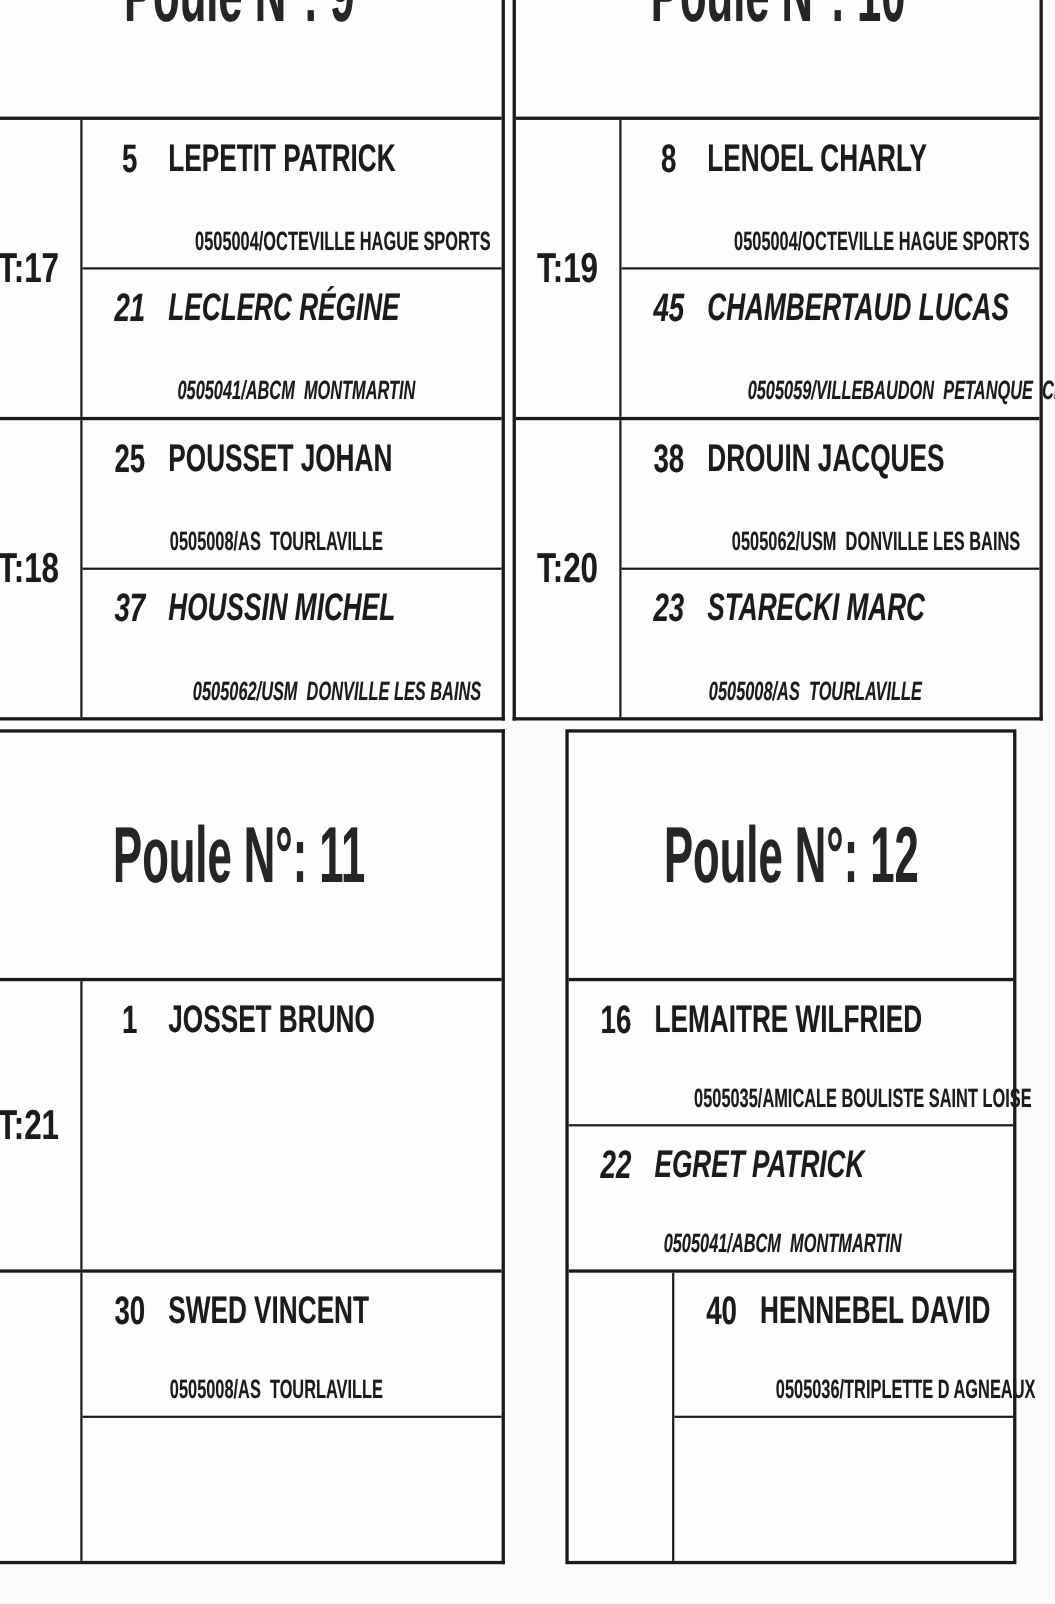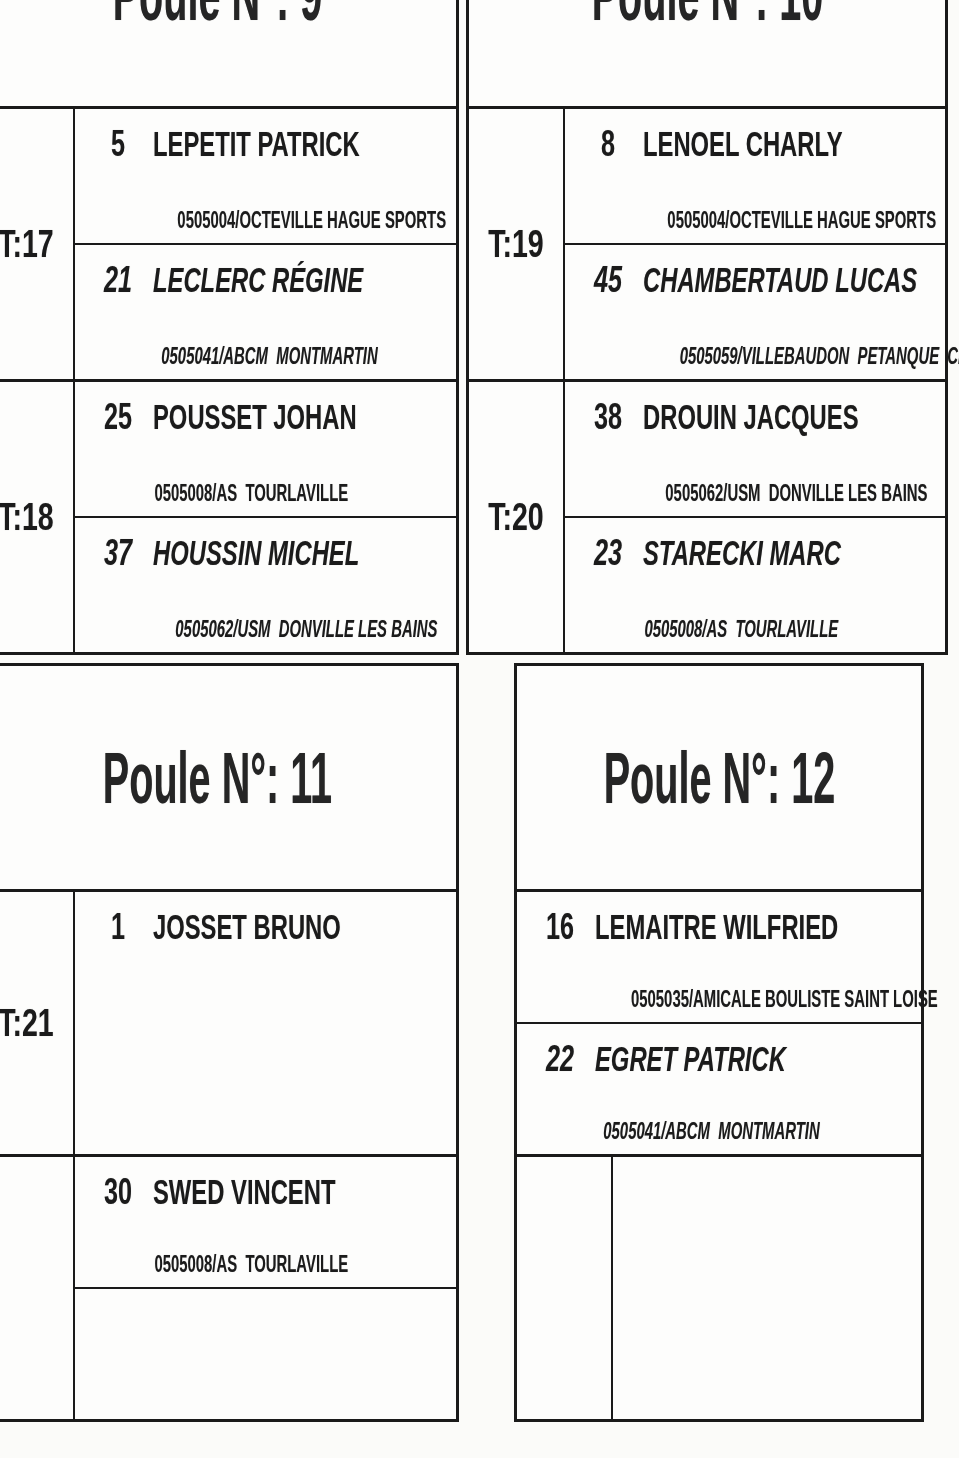--- a/index.html
+++ b/index.html
@@ -282,16 +282,32 @@
           <div class="club-row">
             <span class="t-club">0505041/ABCM  MONTMARTIN</span>
           </div>
         </div>
       </div>
     </div>
     <div class="block">
       <div class="tcol">
         <span class="t-terr"></span>
       </div>
+      <div class="pcol">
+        <div class="pcell first">
+          <span class="t-num">40</span>
+          <span class="t-name">HENNEBEL DAVID</span>
+          <div class="club-row">
+            <span class="t-club">0505036/TRIPLETTE D AGNEAUX</span>
+          </div>
+        </div>
+        <div class="pcell second">
+          <span class="t-num"></span>
+          <span class="t-name"></span>
+          <div class="club-row">
+            <span class="t-club"></span>
+          </div>
+        </div>
+      </div>
     </div>
   </div>
 
 </div>
 
 </body></html>

